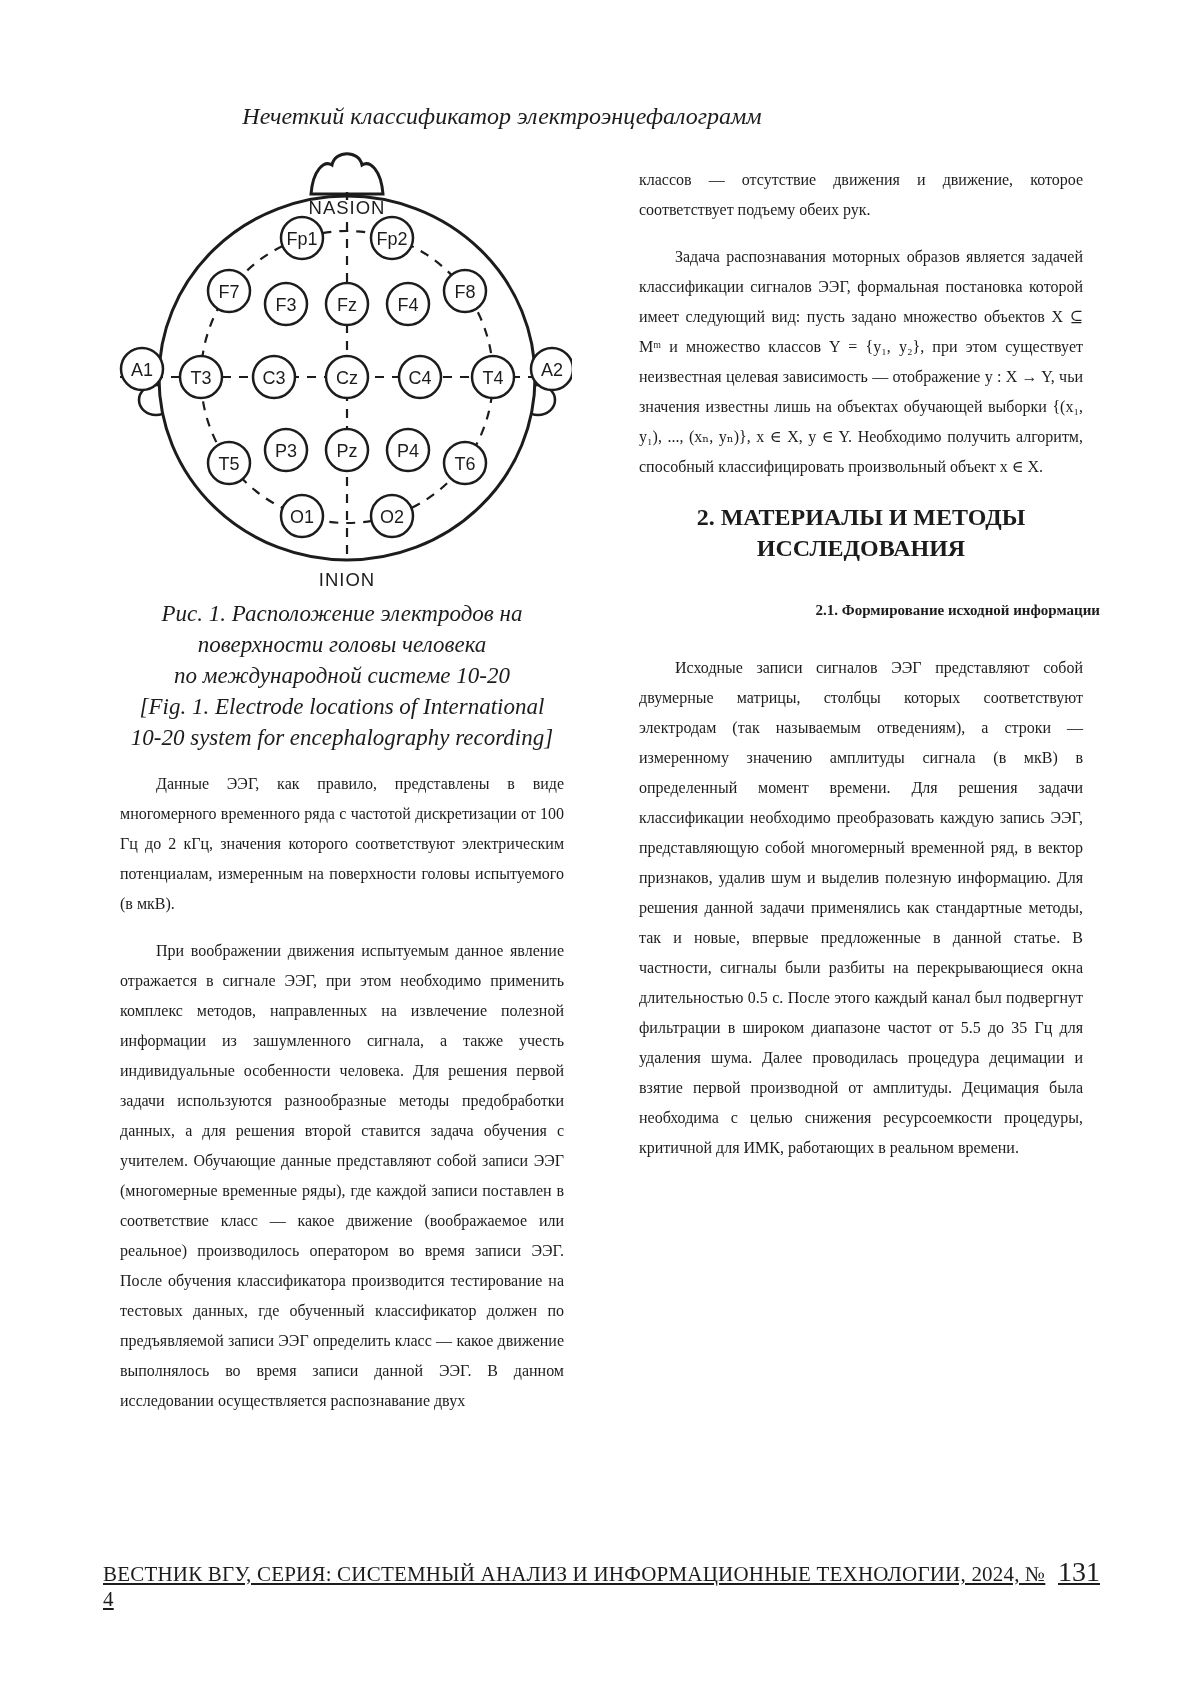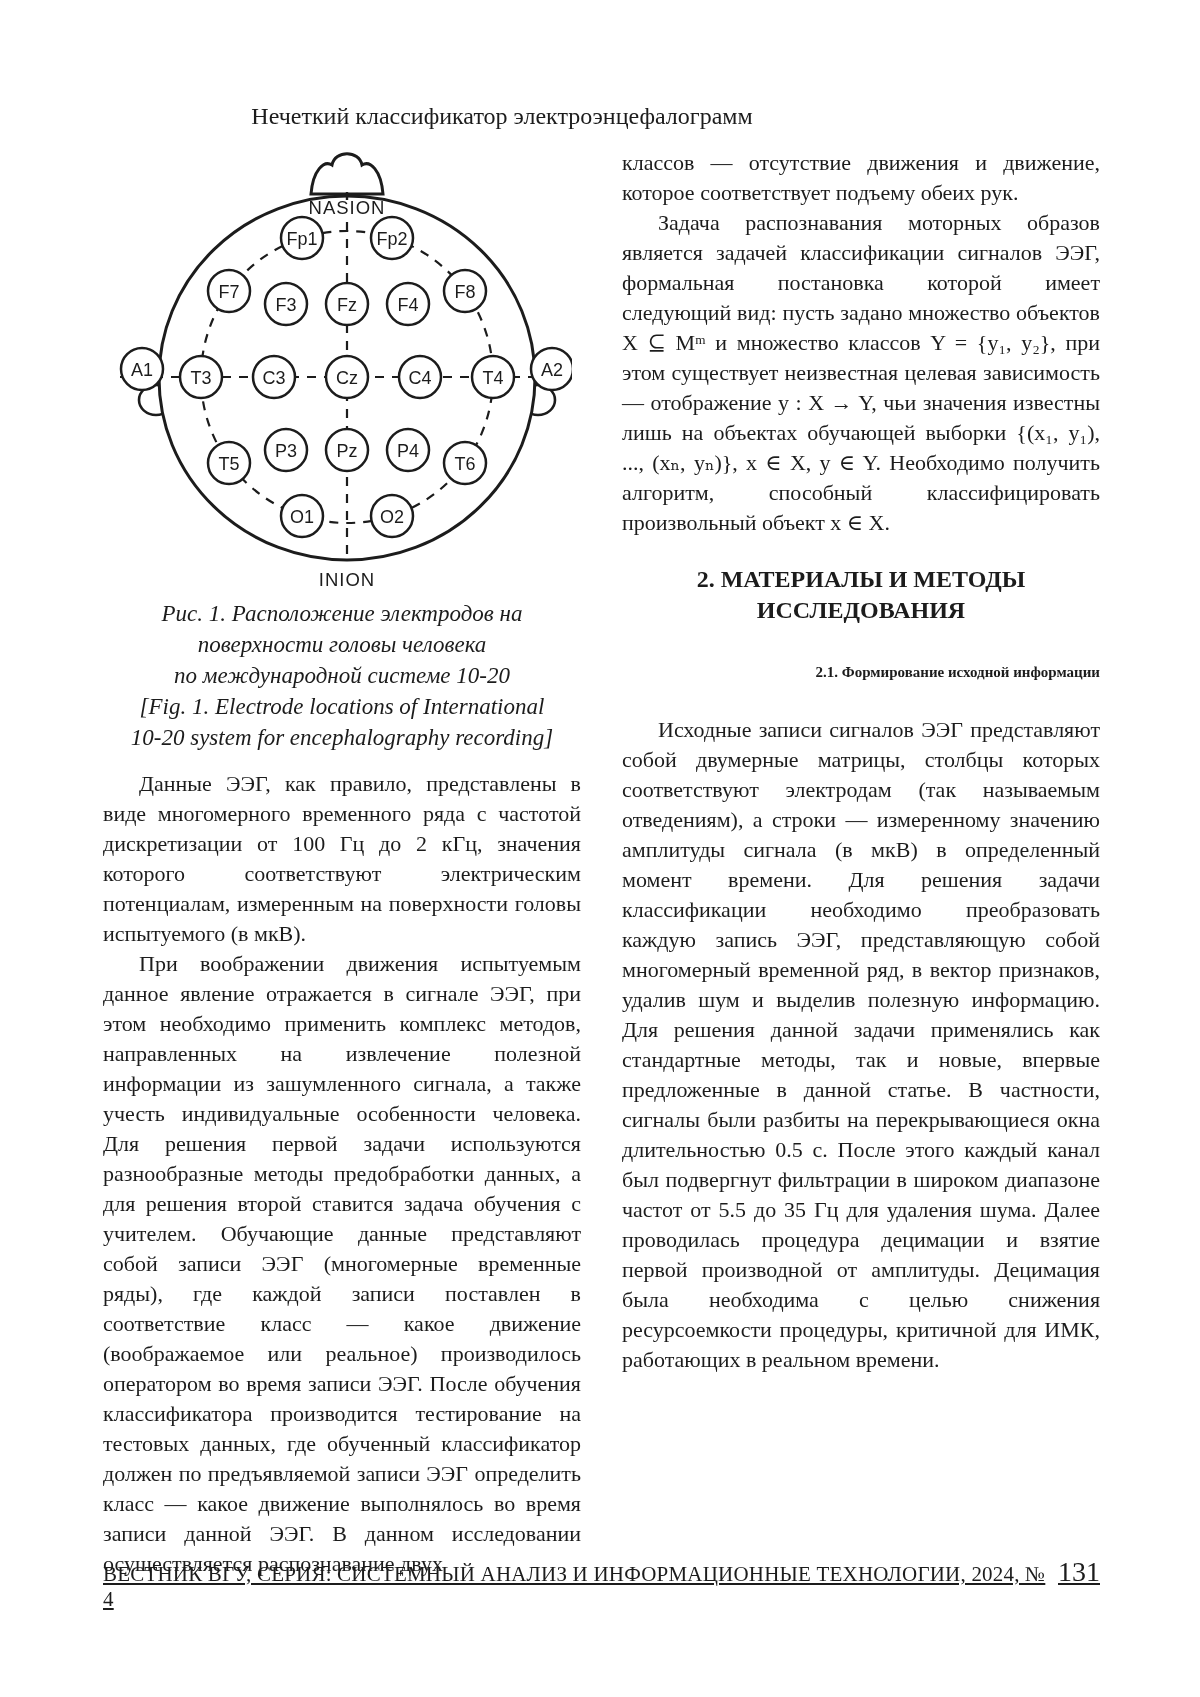--- a/index.html
+++ b/index.html
@@ -3,41 +3,41 @@
 <meta charset="utf-8">
 <style>
   html,body{margin:0;padding:0;background:#ffffff;}
   body{
     width:1200px;height:1697px;position:relative;overflow:hidden;
     font-family:"Liberation Serif","DejaVu Serif",serif;color:#1c1c1c;
     -webkit-font-smoothing:antialiased;
   }
   .running-head{
     position:absolute;top:102px;left:0;width:1004px;text-align:center;
-    font-size:24px;line-height:28px;
+    font-style:italic;font-size:24px;line-height:28px;
   }
   .columns{
     position:absolute;top:148px;left:103px;width:997px;
     display:flex;gap:41px;
   }
   .col{width:478px;}
   .figure-wrap{width:460px;margin:0 auto;}
   .figure-wrap svg{display:block;}
   .fig-caption{
     text-align:center;font-style:italic;
     font-size:23px;line-height:31px;white-space:pre-line;
   }
   .body-par{
-    margin:0;font-size:22px;line-height:30px;text-align:justify;
+    margin:17px;font-size:16px;line-height:30px;text-align:justify;
     text-justify:inter-word;
   }
   .body-par.indent{text-indent:36px;}
   .first-par{margin-top:16px;}
   .section-heading{
-    margin:26px 0 0 0;text-align:center;font-weight:bold;
+    margin:20px 0 0 0;text-align:center;font-weight:bold;
     font-size:24px;line-height:31px;white-space:pre-line;
   }
   .subsection-heading{
     margin:32px 0 28px 0;text-align:right;font-weight:bold;
     font-size:15px;line-height:29px;
   }
   .footer{
     position:absolute;top:1556px;left:103px;width:997px;
     display:flex;align-items:baseline;justify-content:space-between;
   }

